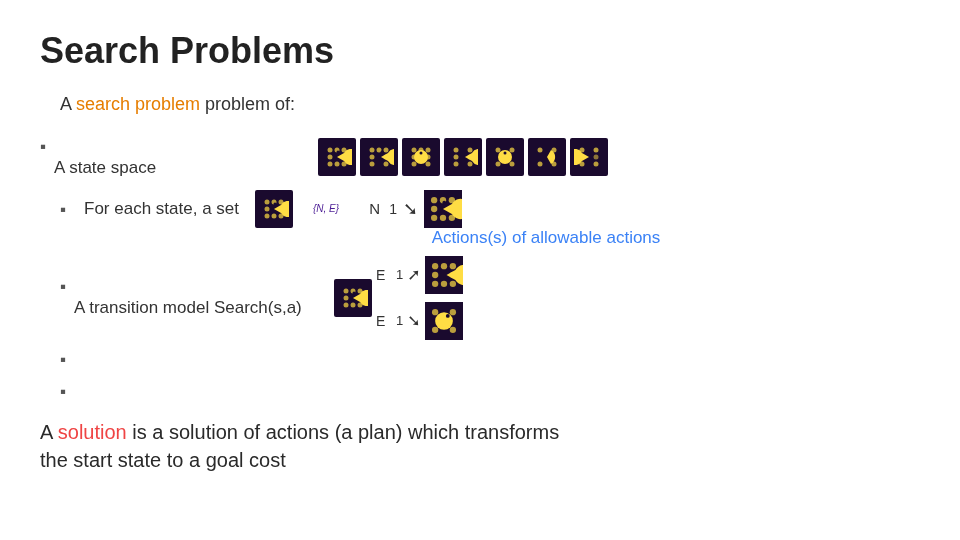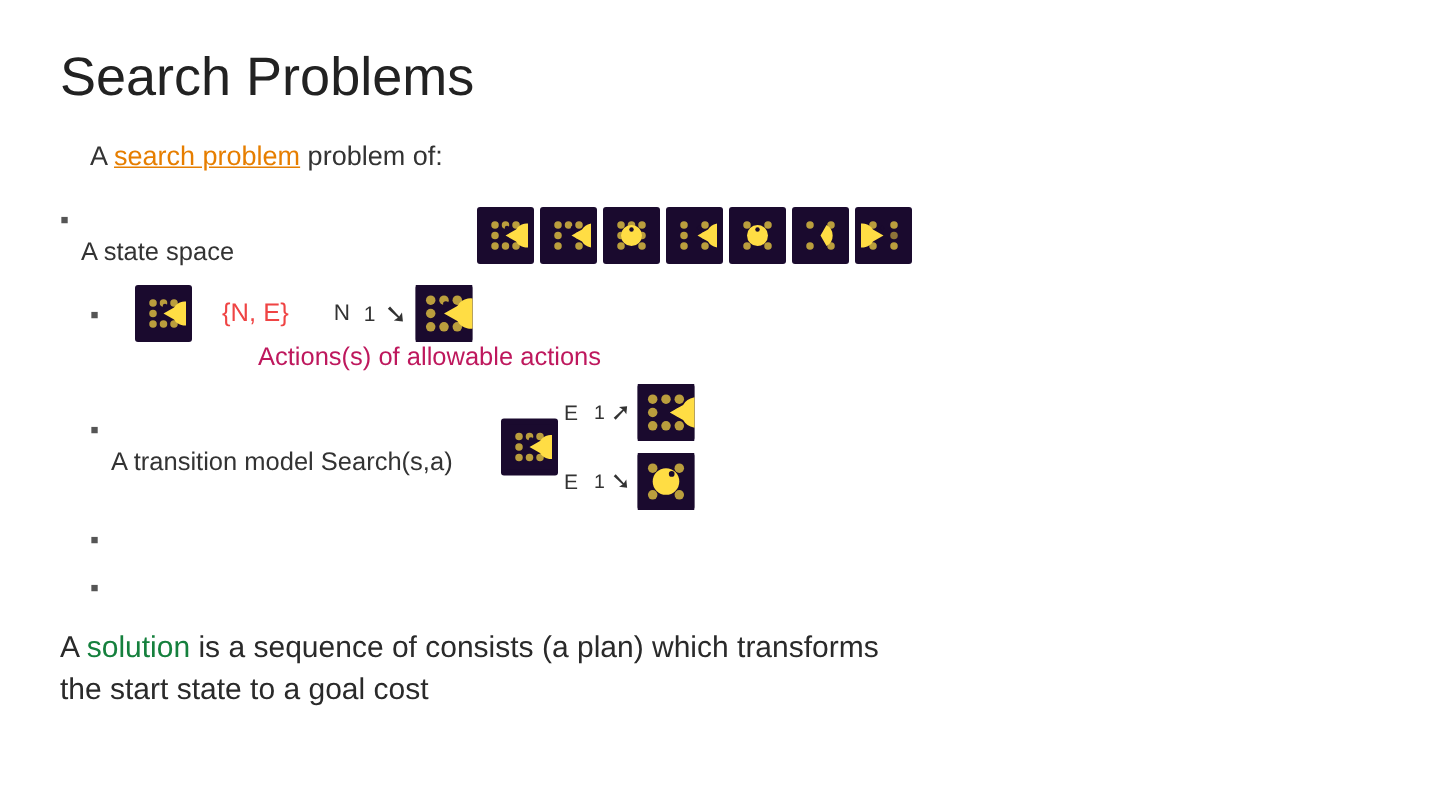--- a/index.html
+++ b/index.html
@@ -7,35 +7,34 @@
       width: 960px;
       height: 540px;
       background: #ffffff;
       font-family: 'Segoe UI', Arial, sans-serif;
       overflow: hidden;
       padding: 30px 40px;
     }
 
     h1 {
       font-size: 36px;
-      font-weight: 400;
+      font-weight: 700;
       color: #222;
       margin-bottom: 22px;
     }
 
     .subtitle {
       font-size: 18px;
       color: #333;
       margin-bottom: 20px;
       margin-left: 20px;
     }
 
     .subtitle .highlight {
       color: #e67e00;
-      text-decoration: underline;
     }
 
     .bullet-row {
       display: flex;
       align-items: flex-start;
       margin-bottom: 10px;
       font-size: 17px;
       color: #333;
     }
 
@@ -105,21 +104,21 @@
     }
 
     .solution-text {
       font-size: 20px;
       color: #2a2a2a;
       margin-top: 16px;
       line-height: 1.4;
     }
 
     .solution-text .sol-highlight {
-      color: #15803d;
+      color: #ef4444;
     }
 
     
     .for-each-block {
       display: flex;
       flex-direction: column;
       margin-left: 20px;
       margin-bottom: 8px;
     }
 
@@ -128,27 +127,29 @@
       align-items: center;
       gap: 10px;
       font-size: 17px;
       color: #333;
     }
     .for-each-row2 {
       display: flex;
       align-items: center;
       margin-left: 112px;
       font-size: 17px;
-      color: #be185d;
+      color: #3b82f6;
+      justify-content: center;
     }
 
     .actions-set {
-      font-size: 17px;
-      color: #ef4444;
+      font-size: 10px;
+      color: #4c1d95;
       margin-left: 10px;
+      font-style: italic;
     }
   </style>
 </head>
 <body>
 
 <h1>Search Problems</h1>
 
 <p class="subtitle">
   <span>A </span><span class="highlight">search problem</span><span> problem of:</span>
 </p>
@@ -256,20 +257,21 @@
         <path d="M15,15 L8,11 A8,8,0,1,0,8,19 Z" fill="#ffdd44"></path>
         <circle cx="14" cy="10" r="1.5" fill="#1a0a2e"></circle>
       </svg>
     </div>
   </div>
 </div>
 
 <div class="for-each-block">
   <div class="for-each-row1">
     <span class="bullet-icon">▪</span>
+    <span>For each state, a set</span>
 
     <div class="cell" style="margin-left:6px;">
       <svg viewBox="0 0 30 30">
           <rect width="30" height="30" fill="#1a0a2e"></rect>
         <circle cx="8" cy="8" r="2.5" fill="#ffdd44" opacity="0.7"></circle>
         <circle cx="15" cy="8" r="2.5" fill="#ffdd44" opacity="0.7"></circle>
         <circle cx="22" cy="8" r="2.5" fill="#ffdd44" opacity="0.7"></circle>
         <circle cx="8" cy="15" r="2.5" fill="#ffdd44" opacity="0.7"></circle>
         <circle cx="22" cy="15" r="2.5" fill="#ffdd44" opacity="0.7"></circle>
         <circle cx="8" cy="22" r="2.5" fill="#ffdd44" opacity="0.7"></circle>
@@ -373,15 +375,15 @@
 
 <div class="bullet-row" style="margin-left:20px;margin-bottom:10px;">
   <span class="bullet-icon">▪</span>
 </div>
 
 <div class="bullet-row" style="margin-left:20px;margin-bottom:16px;">
   <span class="bullet-icon">▪</span>
 </div>
 
 <div class="solution-text">
-  <span>A </span><span class="sol-highlight">solution</span><span> is a sequence of consists (a plan) which transforms</span><br>
+  <span>A </span><span class="sol-highlight">solution</span><span> is a solution of actions (a plan) which transforms</span><br>
   <span>the start state to a goal cost</span>
 </div>
 
 </body></html>

